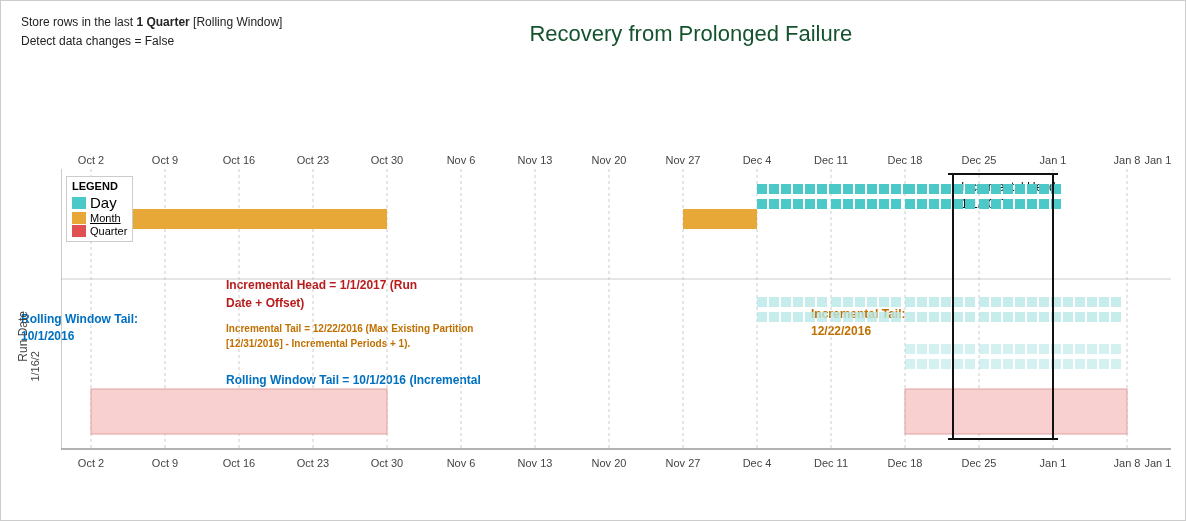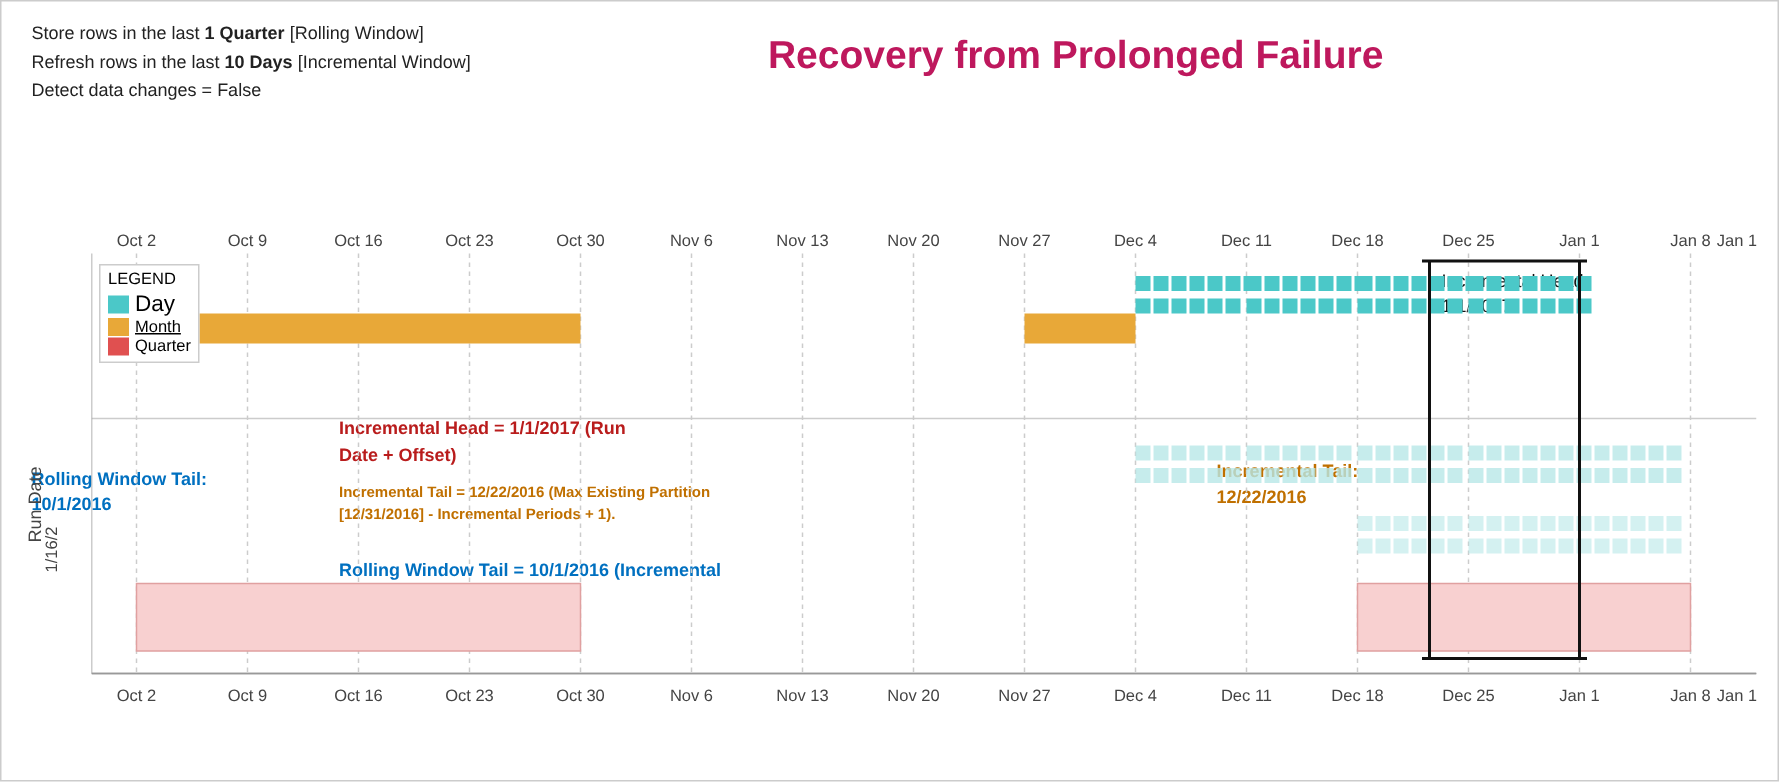--- a/index.html
+++ b/index.html
@@ -27,23 +27,23 @@
       line-height: 1.6;
       color: #222;
     }
     .top-info span.bold { font-weight: bold; }
 
     .title {
       position: absolute;
       top: 20px;
       left: 50%;
       transform: translateX(-20%);
-      font-size: 26px;
-      font-weight: 700;
-      color: #be185d;
+      font-size: 22px;
+      font-weight: 400;
+      color: #14532d;
       white-space: nowrap;
     }
 
     
     .legend {
       position: absolute;
       top: 22px;
       left: 0;
       font-size: 11px;
       background: #fff;
@@ -72,21 +72,20 @@
     }
     .annot.blue { color: #0070c0; font-weight: 600; }
   </style>
 </head>
 <body>
 
 <div class="container">
 
   <div class="top-info">
     <div>Store rows in the last <span class="bold">1 Quarter</span> [Rolling Window]</div>
-    <div>Refresh rows in the last <span class="bold">10 Days</span> [Incremental Window]</div>
     <div>Detect data changes = False</div>
   </div>
 
   <div class="title">Recovery from Prolonged Failure</div>
 
   <div class="annot" style="position:absolute; top:130px; left:960px; font-size:12px; color:#111; text-align:left; line-height:1.4;margin-top:48px;">
     Incremental Head:<br>1/1/2017
   </div>
 
   <div class="annot blue" style="position:absolute; top:310px; left:20px; font-size:12px; line-height:1.4;">
@@ -358,21 +357,21 @@
 
     <line x1="0" y1="20" x2="0" y2="300" stroke="#999" stroke-width="1"></line>
 
     <text x="-160" y="-25" font-size="12" fill="#444" transform="rotate(-90)" text-anchor="middle">Run Date</text>
 
     <text x="-185" y="-10" font-size="11" fill="#444" transform="rotate(-90)" text-anchor="middle">1/16/2</text>
 
   </svg>
 
   <div class="legend" style="position:absolute; top:175px; left:65px;">
-    <div style="font-size:11px; font-weight:400; margin-bottom:2px;">LEGEND</div>
+    <div style="font-size:11px; font-weight:700; margin-bottom:2px;">LEGEND</div>
     <div class="legend-item">
       <span class="legend-swatch" style="background:#4bc8c8;"></span>
       <span style="font-size:15px;">Day</span>
     </div>
     <div class="legend-item">
       <span class="legend-swatch" style="background:#e8a838;"></span>
       <span style="font-size:11px;text-decoration:underline;">Month</span>
     </div>
     <div class="legend-item">
       <span class="legend-swatch" style="background:#e05050;"></span>

